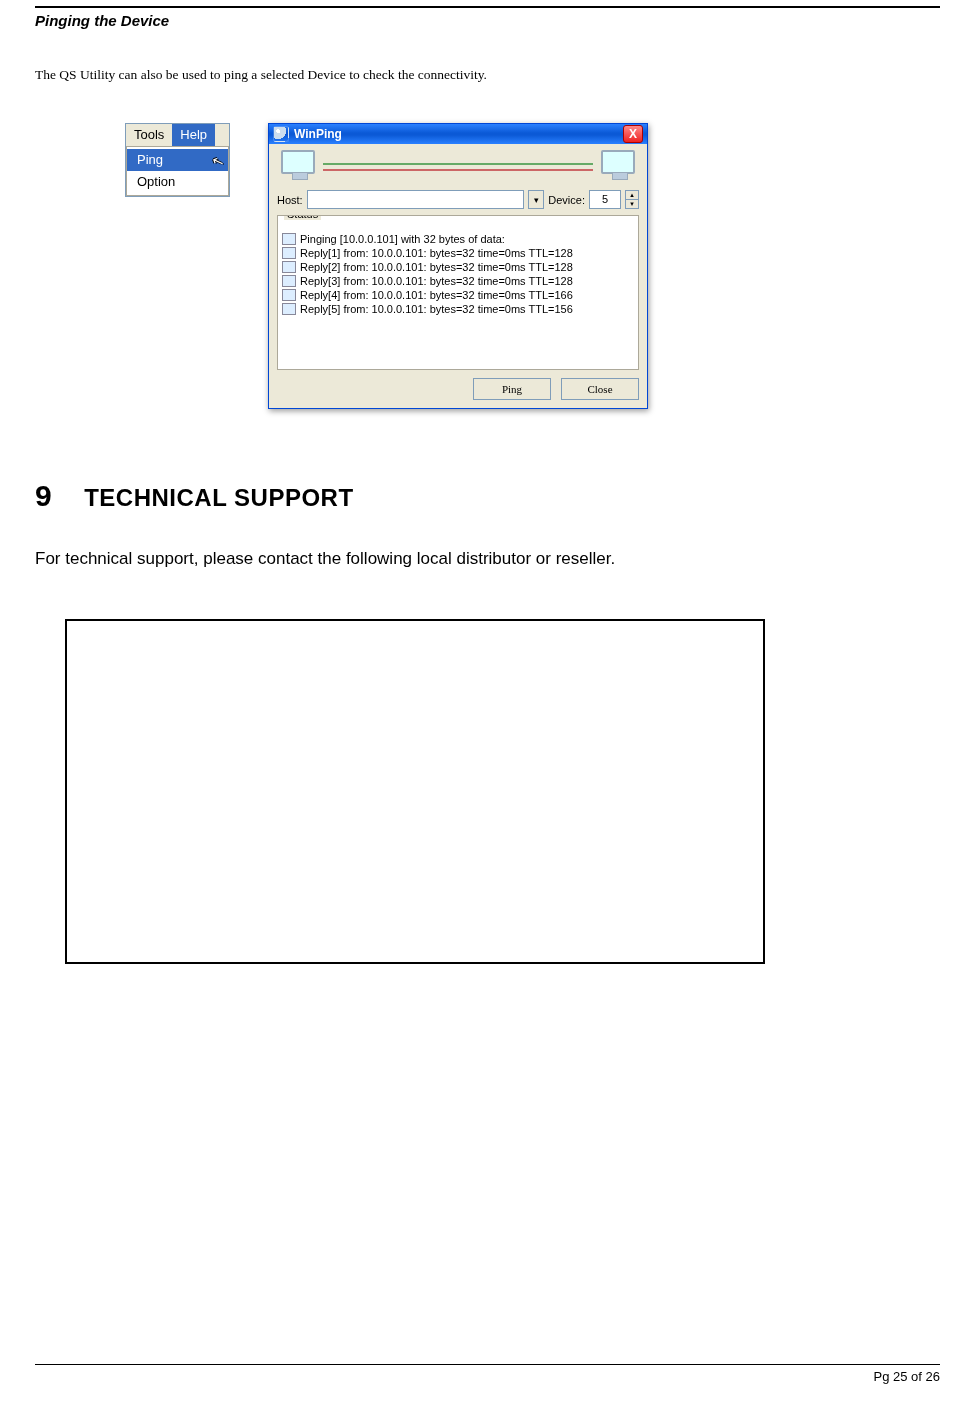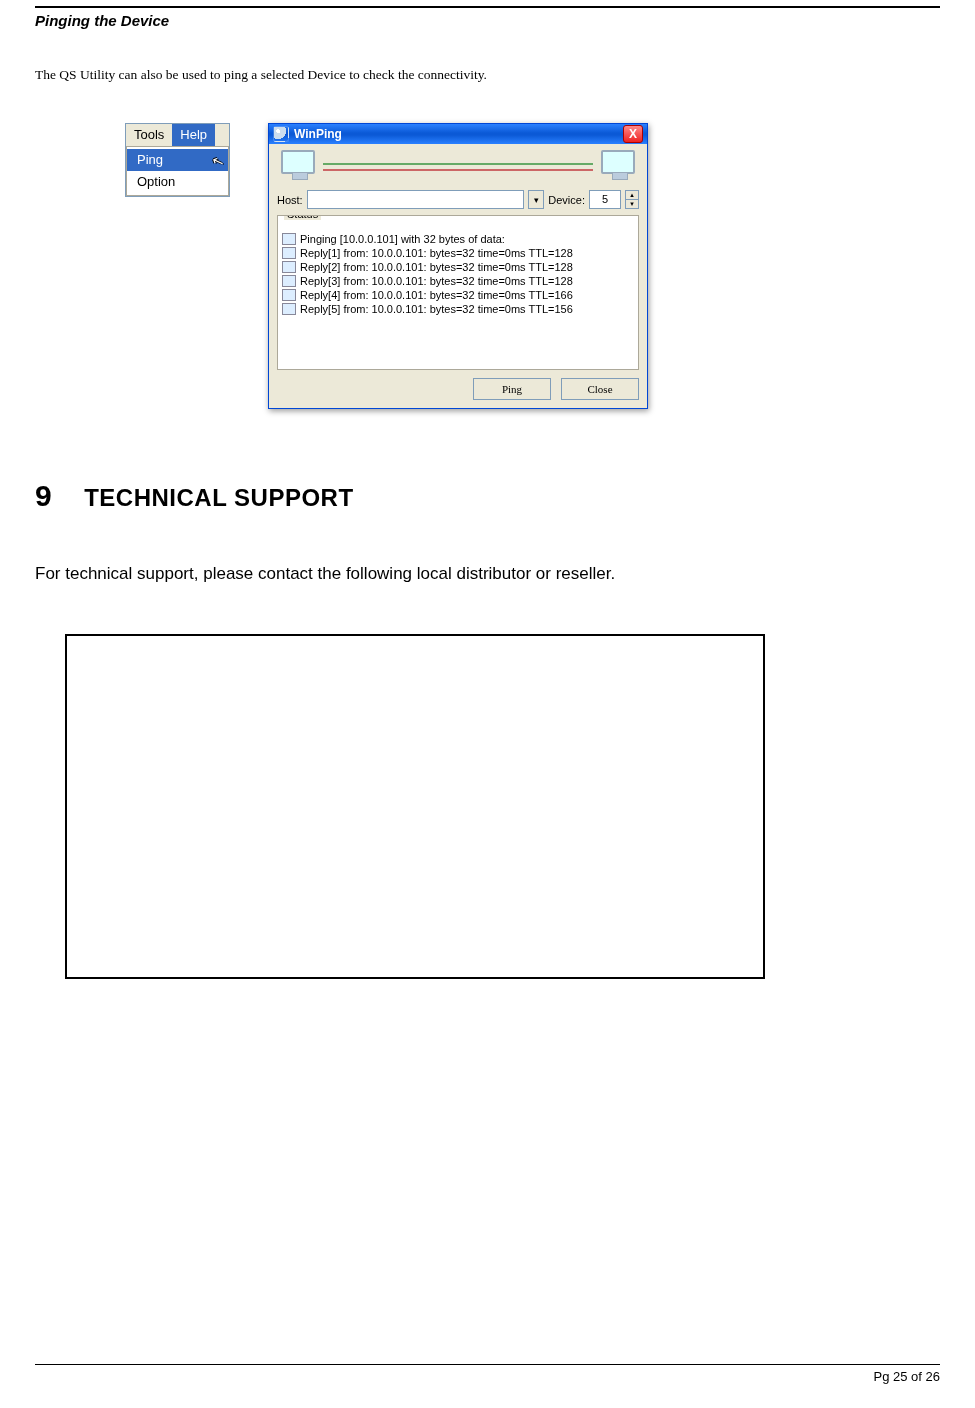--- a/index.html
+++ b/index.html
@@ -177,21 +177,21 @@
   .btn-row { display:flex; justify-content:flex-end; gap:10px; }
   .win-btn {
     width:78px; height:22px; border:1px solid #7f9db9; background:#ece9d8;
     font-family:Tahoma; font-size:11px;
   }
 
   
   .sec-heading {
     font-family: Verdana, sans-serif;
     font-weight: bold;
-    margin-bottom: 51px;
+    margin-bottom: 36px;
   }
   .sec-num { font-size: 30px; margin-right: 28px; }
   .sec-title { font-size: 24px; letter-spacing: .5px; }
   .sec-title .rest { font-variant: small-caps; font-size: 24px; }
   .body-text {
     font-size: 17px;
   }
   .empty-box {
     width: 700px; height: 345px;
     border: 2px solid #000;

